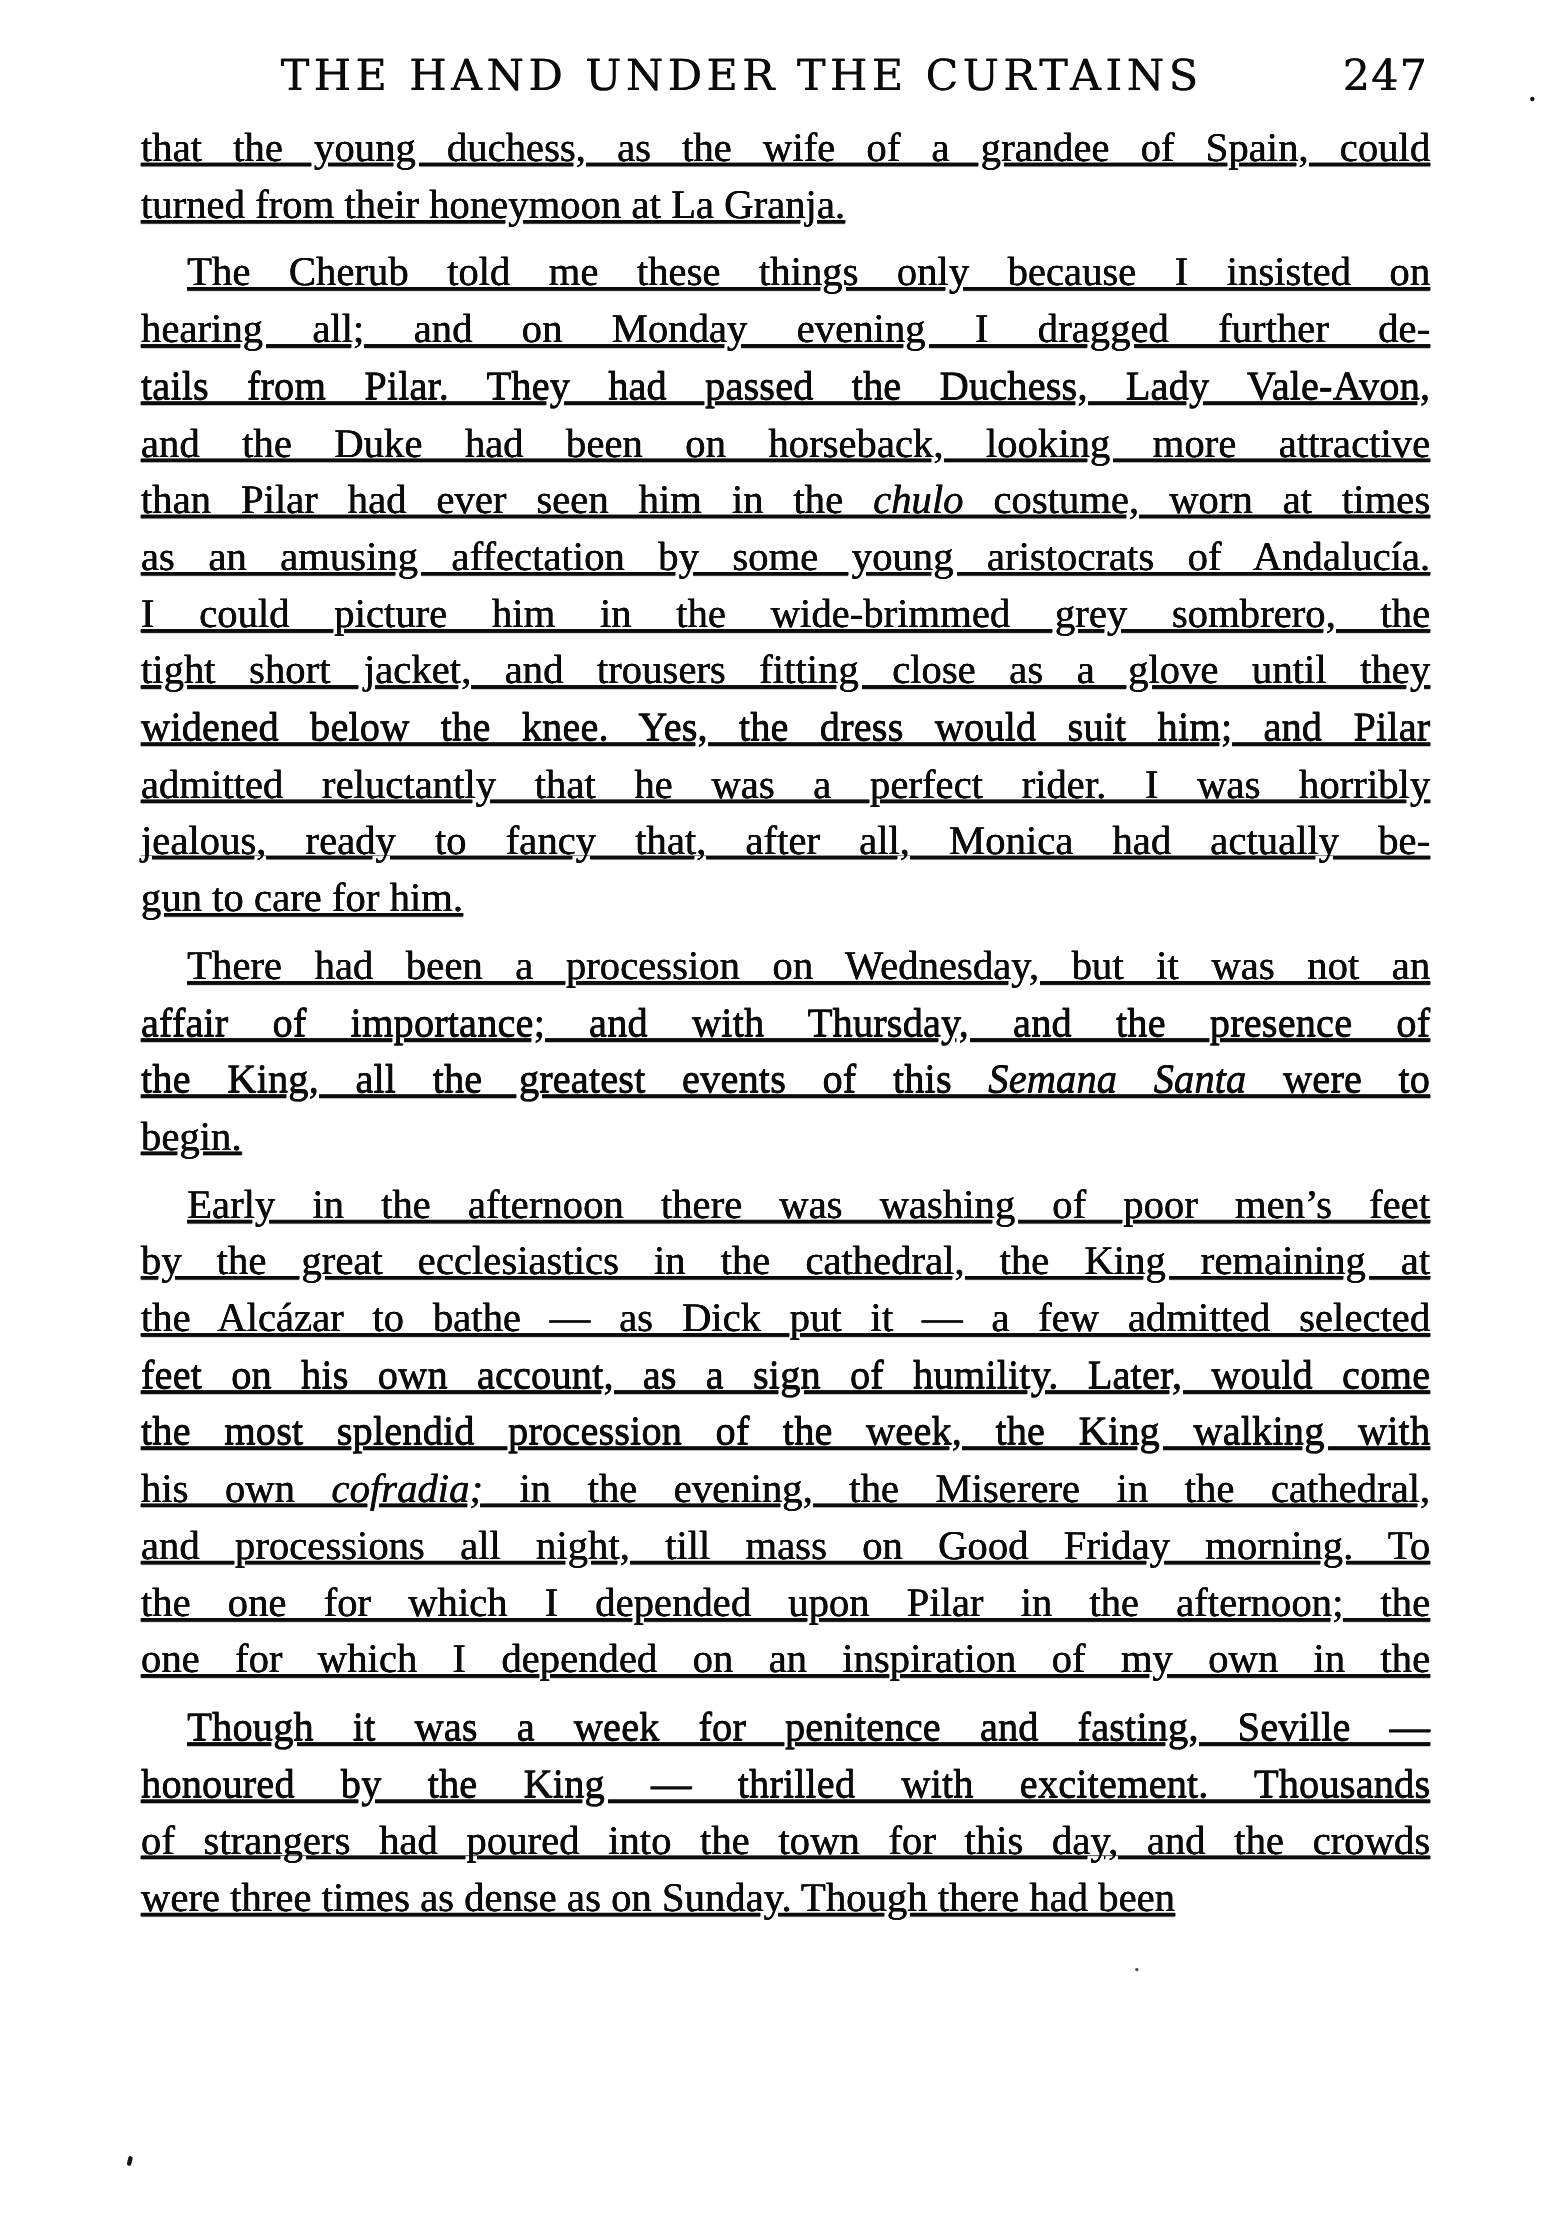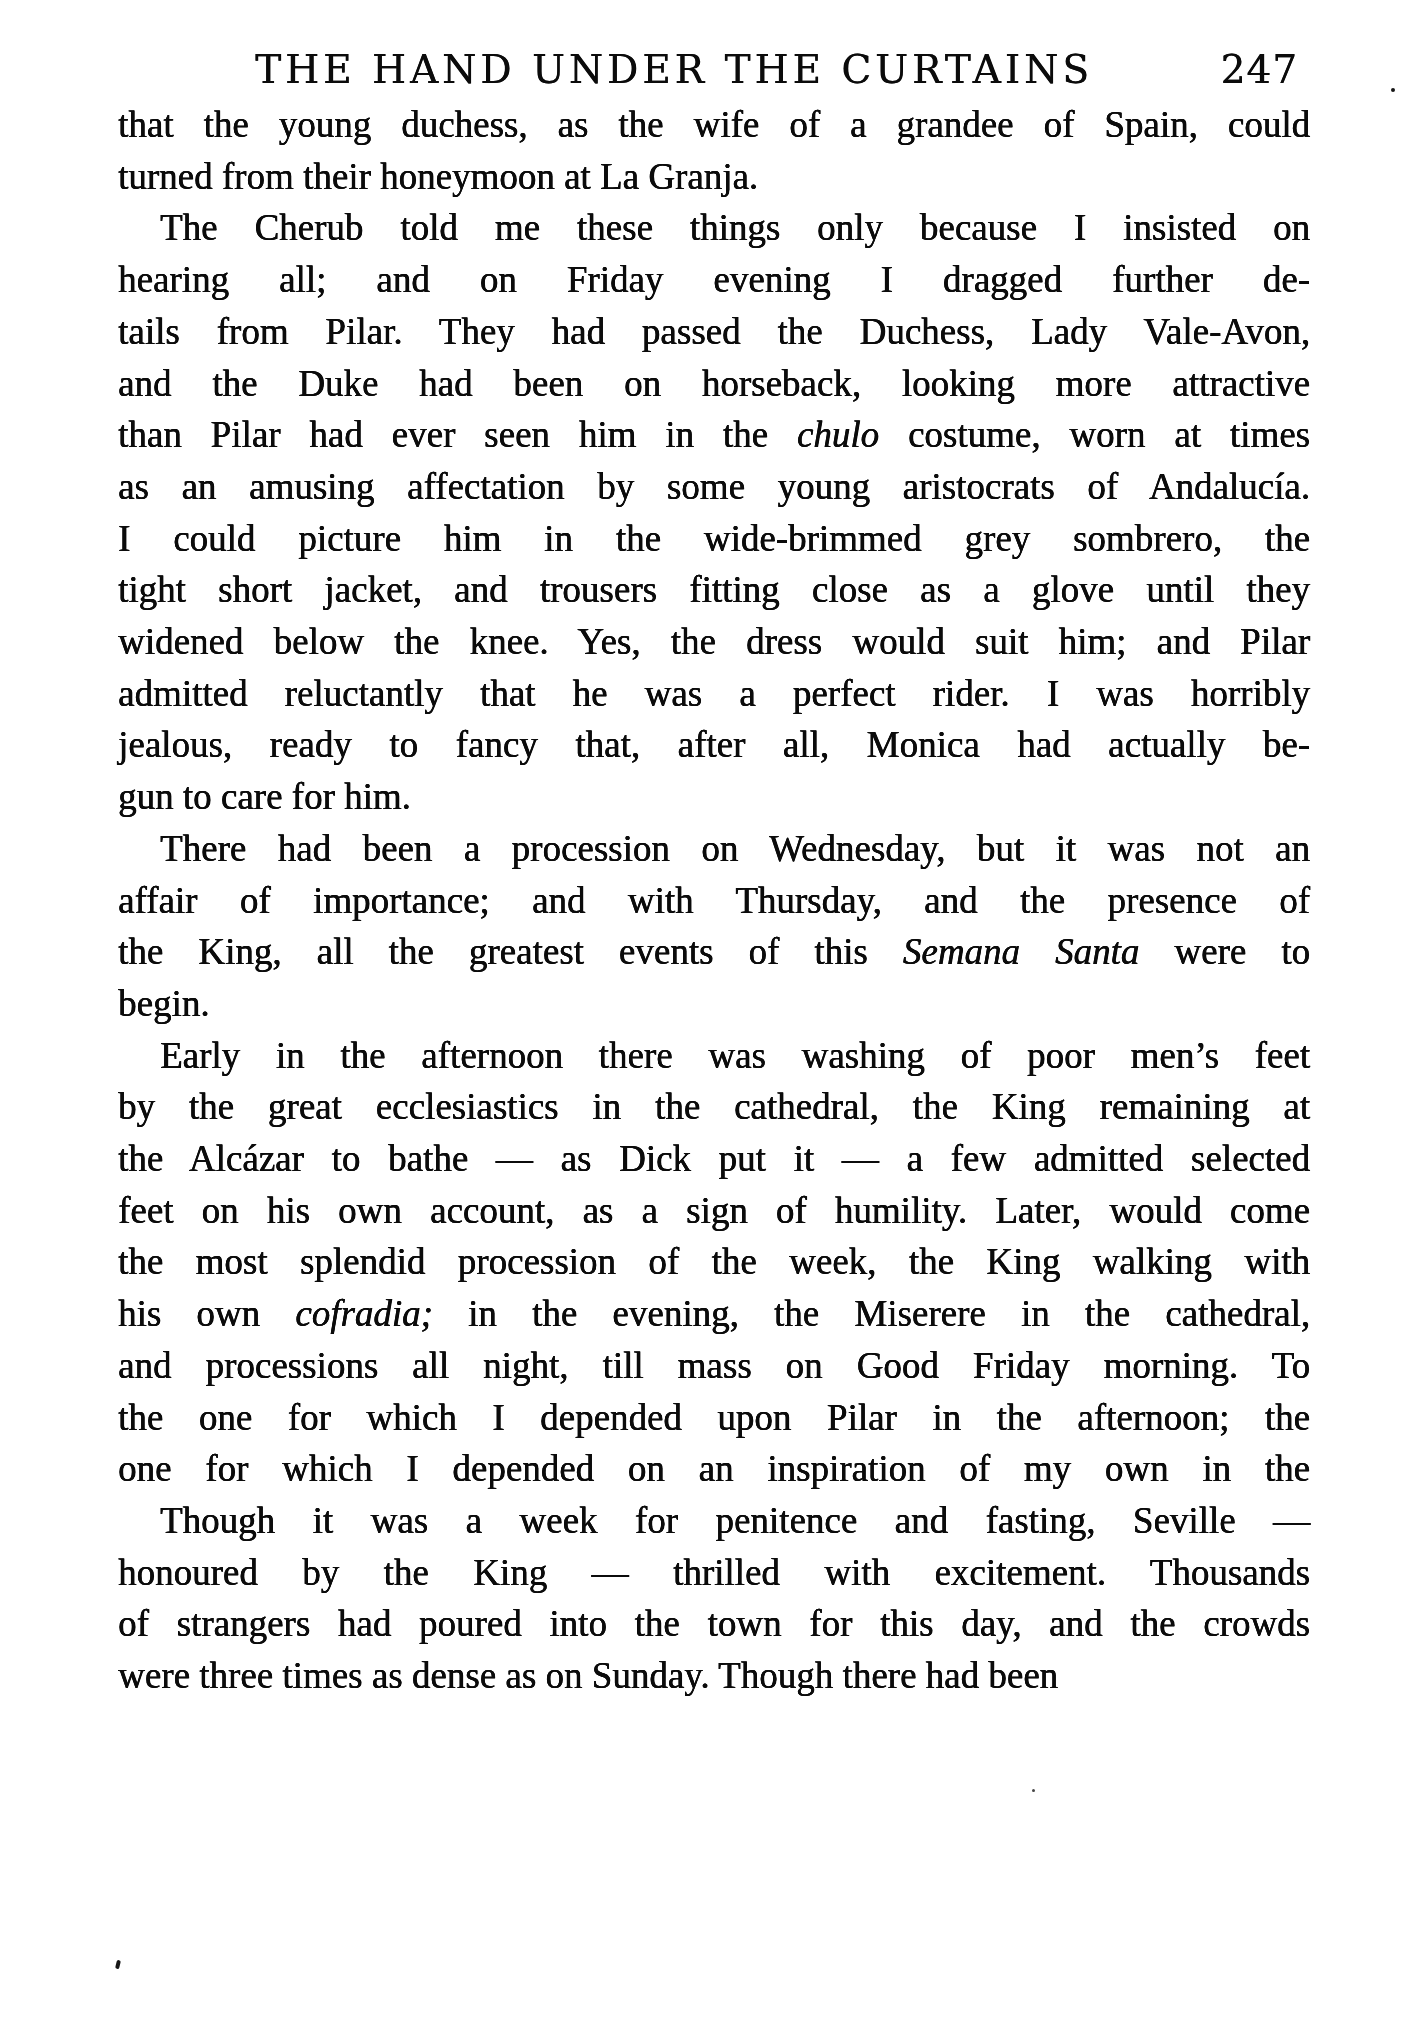--- a/index.html
+++ b/index.html
@@ -40,21 +40,21 @@
     letter-spacing: 1px;
     text-shadow: 0.4px 0 0 currentColor;
     text-align: right;
   }
   .page-body {
     position: absolute;
     top: 99px;
     left: 118px;
     width: 1192px;
   }
-  .paragraph { margin: 0; }
+  .paragraph { margin: 10px; text-decoration: underline; }
   .text-line {
     font-size: 37px;
     line-height: 51.7px;
     text-align: justify;
     text-align-last: justify;
     white-space: normal;
     text-shadow: 0.45px 0 0 currentColor, 0 0.3px 0 currentColor;
   }
   .text-line.last { text-align-last: left; }
   .text-line.indent { padding-left: 42px; }
@@ -76,21 +76,21 @@
     <span class="title">THE HAND UNDER THE CURTAINS</span>
     <span class="folio">247</span>
   </div>
   <div class="page-body">
       <div class="paragraph">
         <div class="text-line">that the young duchess, as the wife of a grandee of Spain, could</div>
         <div class="text-line last">turned from their honeymoon at La Granja.</div>
       </div>
       <div class="paragraph">
         <div class="text-line indent">The Cherub told me these things only because I insisted on</div>
-        <div class="text-line">hearing all; and on Friday evening I dragged further de-</div>
+        <div class="text-line">hearing all; and on Monday evening I dragged further de-</div>
         <div class="text-line">tails from Pilar. They had passed the Duchess, Lady Vale-Avon,</div>
         <div class="text-line">and the Duke had been on horseback, looking more attractive</div>
         <div class="text-line">than Pilar had ever seen him in the <em>chulo</em> costume, worn at times</div>
         <div class="text-line">as an amusing affectation by some young aristocrats of Andalucía.</div>
         <div class="text-line">I could picture him in the wide-brimmed grey sombrero, the</div>
         <div class="text-line">tight short jacket, and trousers fitting close as a glove until they</div>
         <div class="text-line">widened below the knee. Yes, the dress would suit him; and Pilar</div>
         <div class="text-line">admitted reluctantly that he was a perfect rider. I was horribly</div>
         <div class="text-line">jealous, ready to fancy that, after all, Monica had actually be-</div>
         <div class="text-line last">gun to care for him.</div>

